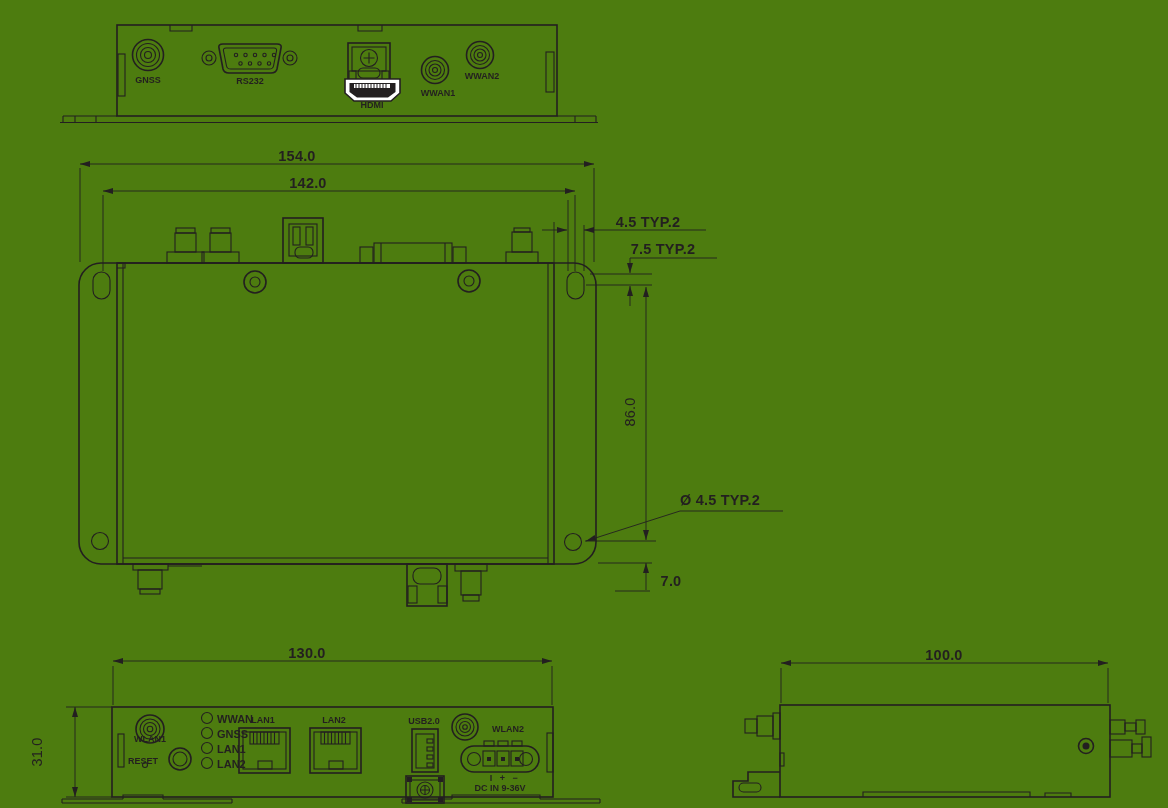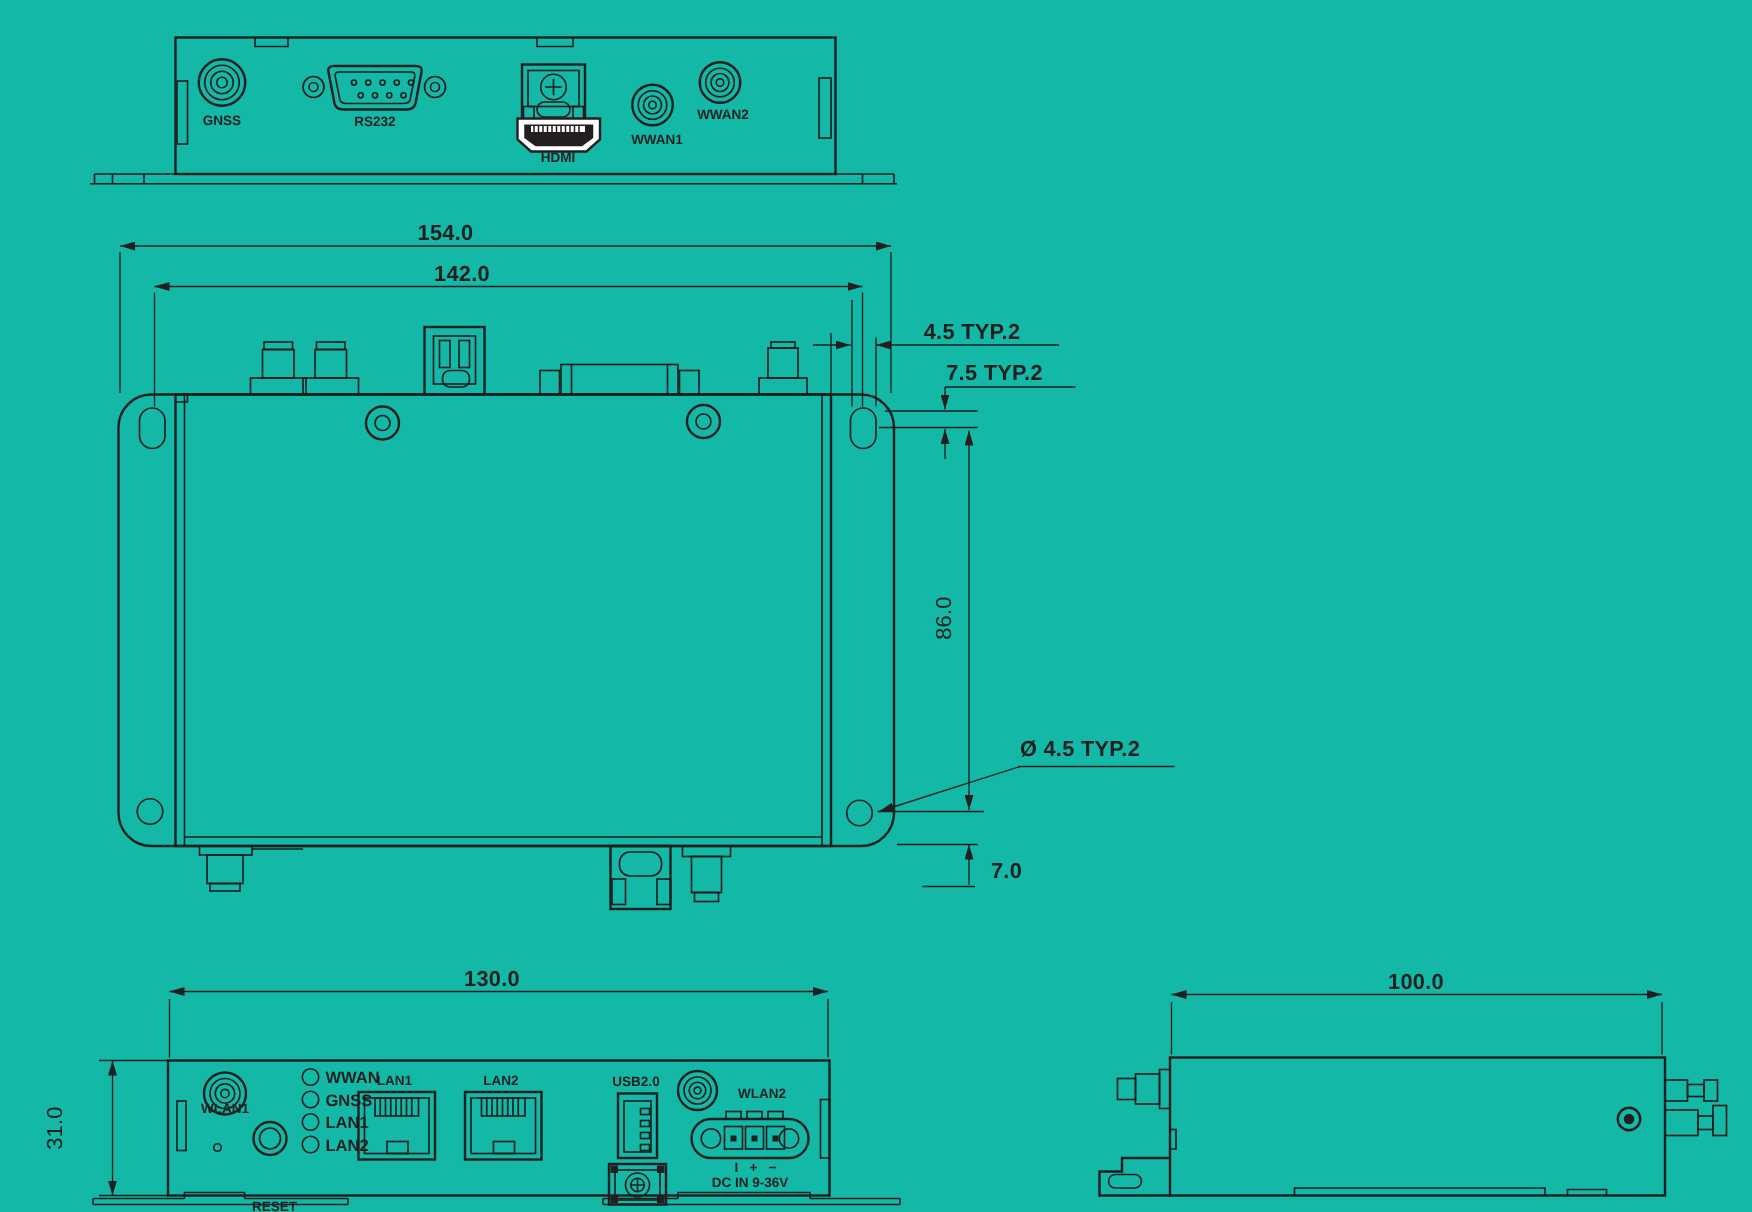--- a/index.html
+++ b/index.html
@@ -1,17 +1,17 @@
 <!DOCTYPE html>
 <html><head>
 <meta charset="utf-8">
 <style>
   html,body { margin:0; padding:0; background:#ffffff; }
   .canvas {
-    position:relative; width:1168px; height:808px; background:#14b8a6;
+    position:relative; width:1168px; height:808px; background:#4d7c0f;
     font-family:"Liberation Sans", sans-serif; overflow:hidden;
   }
   .canvas svg { position:absolute; left:0; top:0; }
   .txt { position:absolute; color:#231f20; white-space:nowrap; }
   .dtx { font-size:14.5px; transform:translateX(-50%); letter-spacing:0.2px;font-weight:bold; }
   .dtx-rot { font-size:14.5px; transform:translate(-50%,-50%) rotate(-90deg); letter-spacing:0.2px; }
   .plb { font-size:9px; font-weight:bold; transform:translateX(-50%); }
   .led { font-size:11px; font-weight:bold; }
   .wide { letter-spacing:2.5px; }
 </style>
@@ -294,27 +294,27 @@
 <div class="txt plb" style="left:482px; top:71px;">WWAN2</div>
 
 <div class="txt dtx" style="left:297px; top:148px;">154.0</div>
 <div class="txt dtx" style="left:308px; top:175px;">142.0</div>
 <div class="txt dtx" style="left:648px; top:214px;">4.5 TYP.2</div>
 <div class="txt dtx" style="left:663px; top:241px;">7.5 TYP.2</div>
 <div class="txt dtx-rot" style="left:630px; top:412px;">86.0</div>
 <div class="txt dtx" style="left:720px; top:492px;">Ø 4.5 TYP.2</div>
 <div class="txt dtx" style="left:631px; top:573px;margin-left:40px;">7.0</div>
 
-<div class="txt dtx" style="left:328px; top:645px;">130.0</div>
+<div class="txt dtx" style="left:307px; top:645px;">130.0</div>
 <div class="txt dtx-rot" style="left:37px; top:752px;">31.0</div>
 
 <div class="txt dtx" style="left:944px; top:647px;">100.0</div>
 
 <div class="txt plb" style="left:150px; top:734px;">WLAN1</div>
-<div class="txt plb" style="left:143px; top:799px;margin-left:40px;">RESET</div>
+<div class="txt plb" style="left:143px; top:756px;">RESET</div>
 <div class="txt plb" style="left:181px; top:816px;">POWER</div>
 <div class="txt led" style="left:217px; top:713px;">WWAN</div>
 <div class="txt led" style="left:217px; top:728px;">GNSS</div>
 <div class="txt led" style="left:217px; top:743px;">LAN1</div>
 <div class="txt led" style="left:217px; top:758px;">LAN2</div>
 <div class="txt plb" style="left:263px; top:715px;">LAN1</div>
 <div class="txt plb" style="left:334px; top:715px;">LAN2</div>
 <div class="txt plb" style="left:424px; top:716px;">USB2.0</div>
 <div class="txt plb" style="left:508px; top:724px;">WLAN2</div>
 <div class="txt plb wide" style="left:505px; top:773px;">I + −</div>

